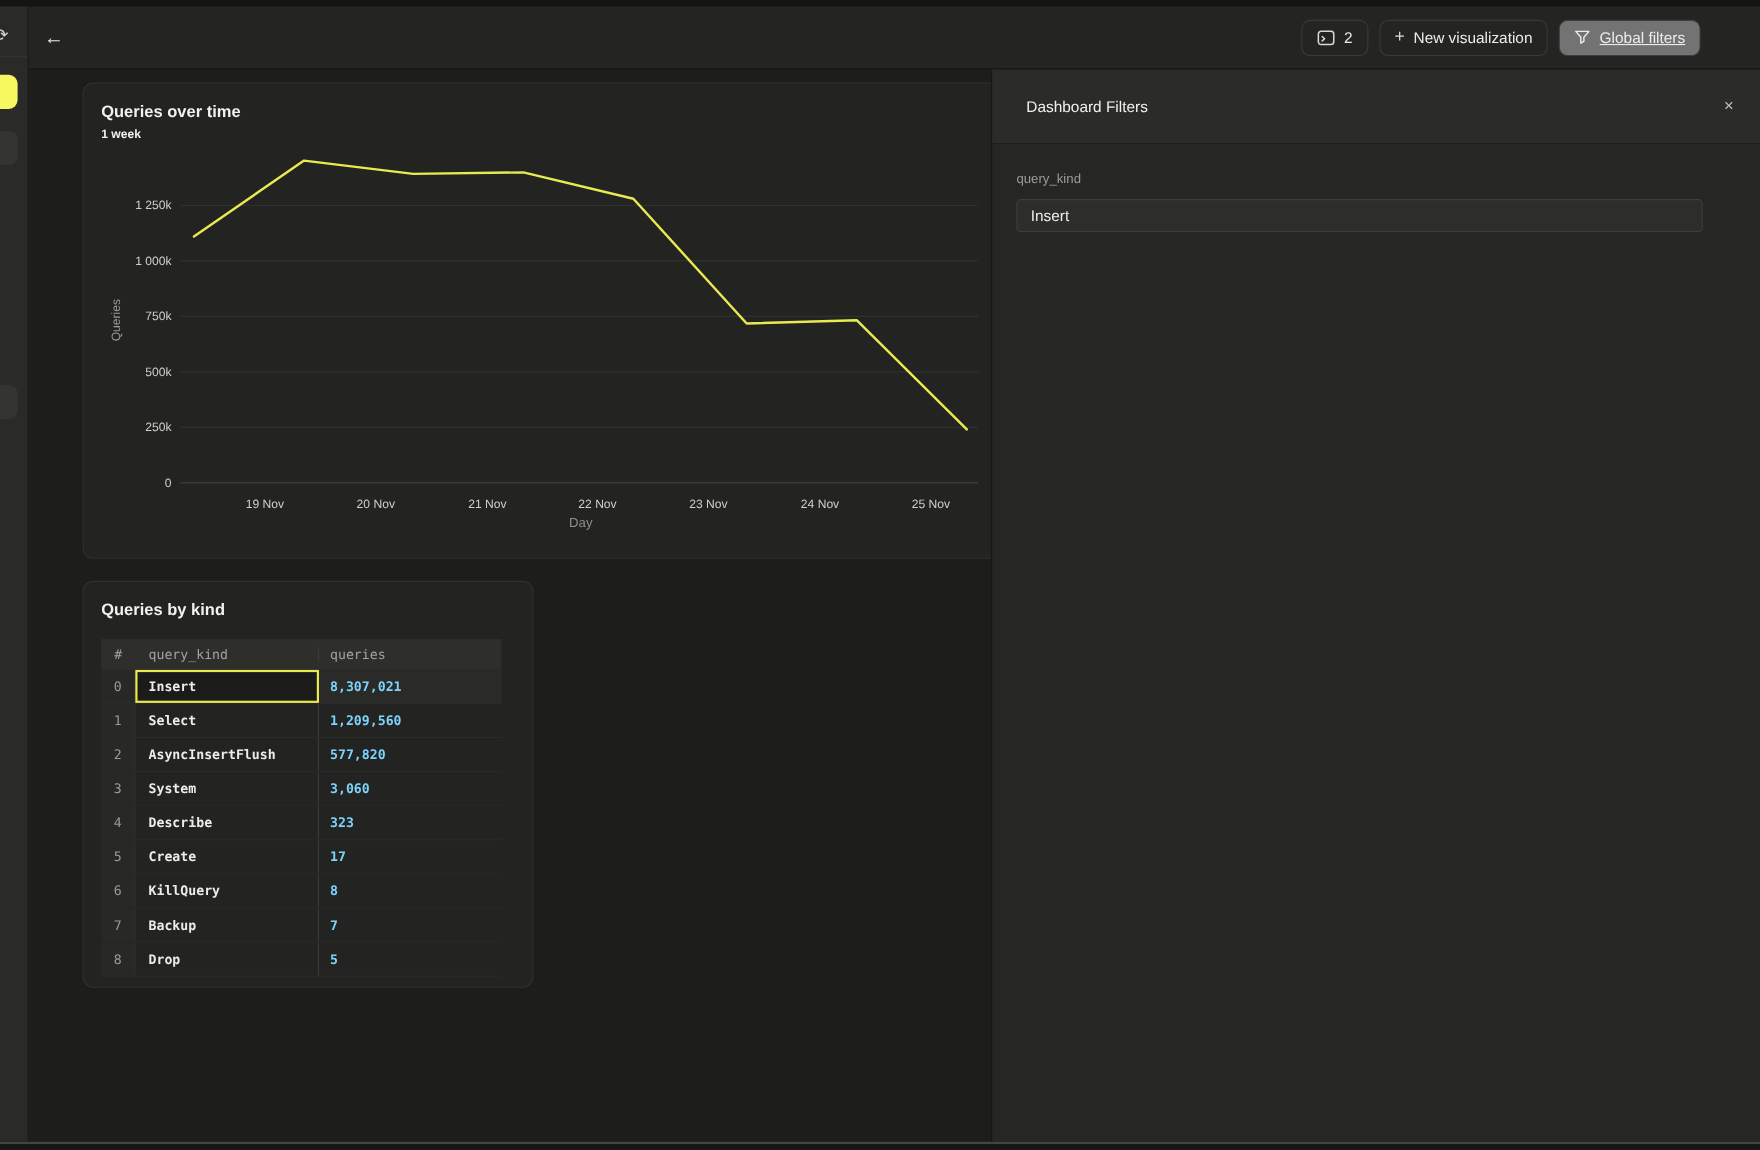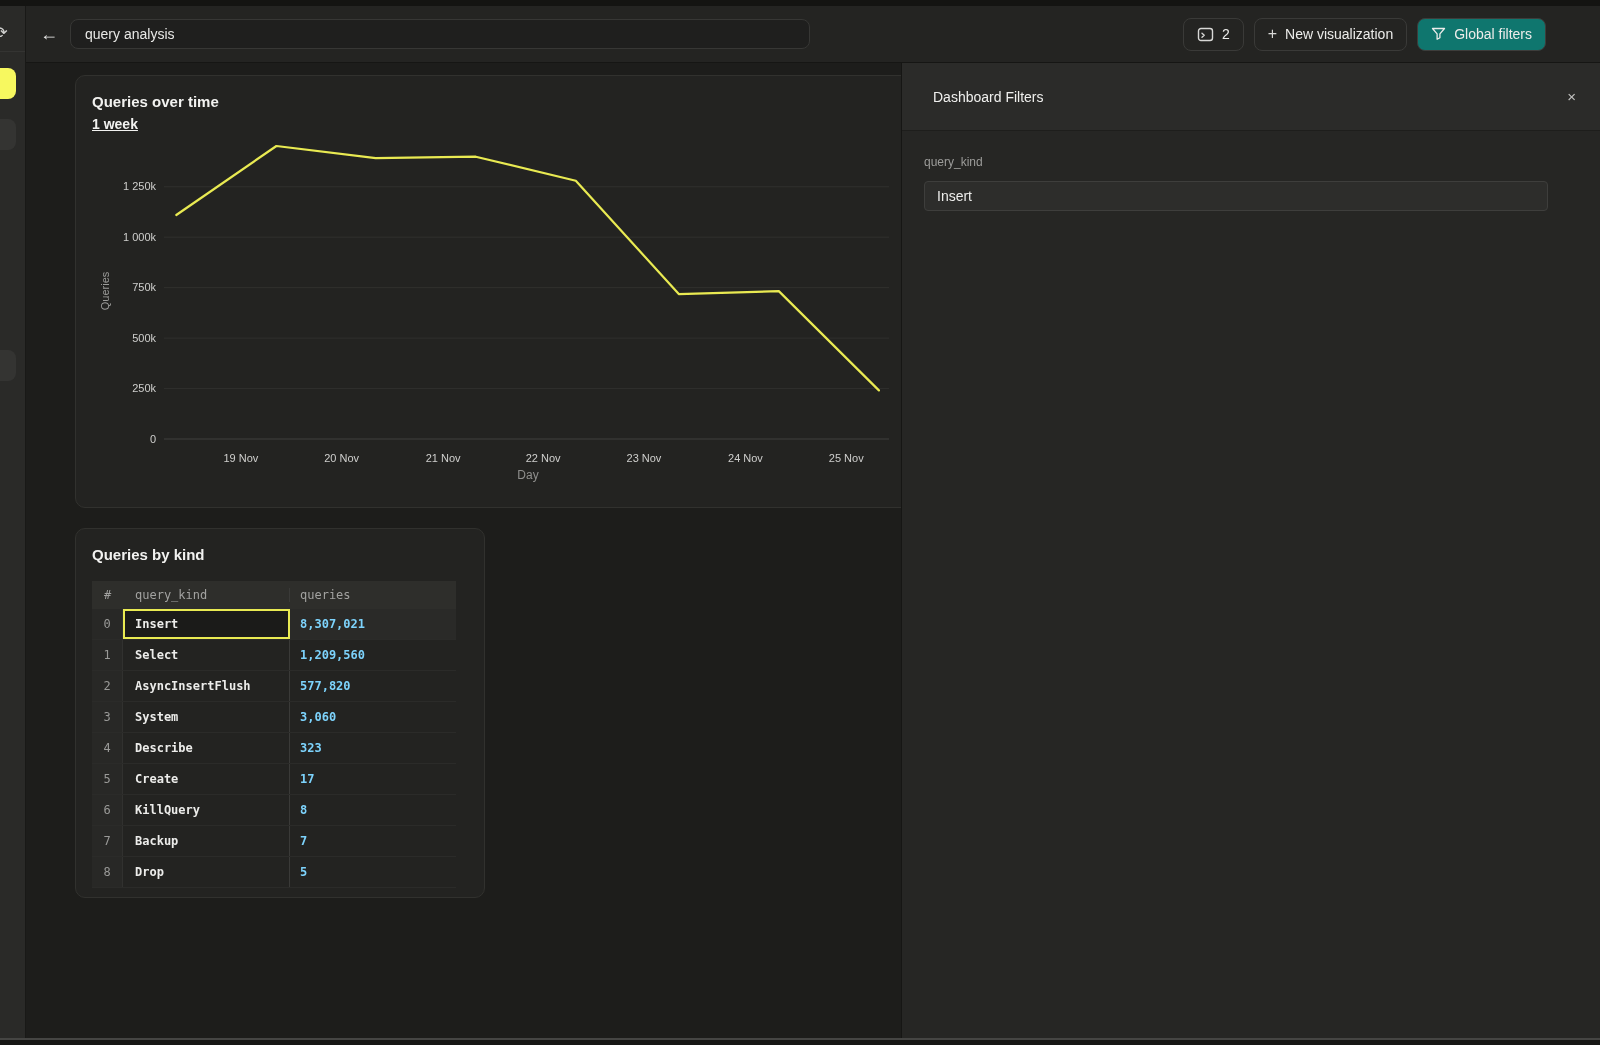--- a/index.html
+++ b/index.html
@@ -26,21 +26,21 @@
     color:#e8e8e6; font-size:14px; padding:0 14px;
     font-family:"Liberation Sans", sans-serif;
   }
   .topbar-right { margin-left:auto; margin-right:54px; display:flex; gap:10px; }
   .tb-btn {
     height:33px; border-radius:8px; font-size:14px; color:#ececea;
     display:flex; align-items:center; gap:8px; padding:0 13px;
     background:#242422; border:1px solid #3a3a38; cursor:pointer;
     font-family:"Liberation Sans", sans-serif; white-space:nowrap;
   }
-  .tb-btn.filled { background:#0f766e; border-color:#3d3d3b; }
+  .tb-btn.filled { background:#737373; border-color:#3d3d3b;text-decoration:underline; }
   .tb-btn svg { display:block; }
   .plus-glyph { font-size:16px; color:#d8d8d6; line-height:1; }
   
   .sidebar {
     position:absolute; top:6px; left:0; bottom:7px; width:26px;
     background:#2a2a28; border-right:1px solid #191917; overflow:hidden; z-index:3;
   }
   .sidebar .top-cell { height:46px; border-bottom:1px solid #343432; position:relative; }
   .history-icon {
     position:absolute; left:-9px; top:17px; width:20px; height:20px;
@@ -50,21 +50,21 @@
   .side-item.active { background:var(--accent,#f7f85f); }
   .side-item.idle   { background:#343432; }
   
   .card {
     position:absolute; background:#232321;
     border:1px solid #31312e; border-radius:10px;margin-left:30px;
   }
   #chart-card { left:45px; top:75px;  width:838px; height:433px; }
   #table-card { left:45px; top:528px; width:410px; height:370px; }
   .card-title    { position:absolute; left:16px; top:17px; font-size:15px; font-weight:bold; color:#f2f2f0; z-index:1; }
-  .card-subtitle { position:absolute; left:16px; top:40px; font-size:14px; font-weight:bold; color:#f2f2f0; z-index:1;text-decoration:underline; }
+  .card-subtitle { position:absolute; left:16px; top:40px; font-size:11px; font-weight:bold; color:#f2f2f0; z-index:1; }
   #chart-svg { position:absolute; left:0; top:0; }
   .tick-label  { font-family:"Liberation Sans",sans-serif; font-size:11px; fill:#cfcfcd; }
   .axis-title  { font-family:"Liberation Sans",sans-serif; font-size:11px; fill:#9b9b99; }
   .axis-title-x{ font-family:"Liberation Sans",sans-serif; font-size:12px; fill:#8f8f8d; }
   
   .qtable {
     position:absolute; left:16px; top:52px; width:364px;
     font-family:"DejaVu Sans Mono", monospace; font-size:12px;
   }
   .t-head { display:flex; height:28px; background:#2e2e2b; color:#a2a2a0; align-items:center; }
@@ -117,21 +117,20 @@
 </style>
 </head>
 <body style="--accent: #e9ea52;">
 
 <div class="top-strip"></div>
 
 <div class="topbar">
   <button class="back-btn">
     <span>←</span>
   </button>
-  <input class="title-input" value="query analysis" style="">
   <div class="topbar-right">
     <button class="tb-btn">
       <svg width="17" height="15" viewBox="0 0 17 15">
         <rect x="1.5" y="1.5" width="14" height="12" rx="2.5" fill="none" stroke="#d8d8d6" stroke-width="1.4"></rect>
         <path d="M5 6.2 L7.2 8.2 L5 10.2" fill="none" stroke="#d8d8d6" stroke-width="1.4" stroke-linecap="round" stroke-linejoin="round"></path>
       </svg>
       <span>2</span>
     </button>
     <button class="tb-btn">
       <span class="plus-glyph">+</span>

